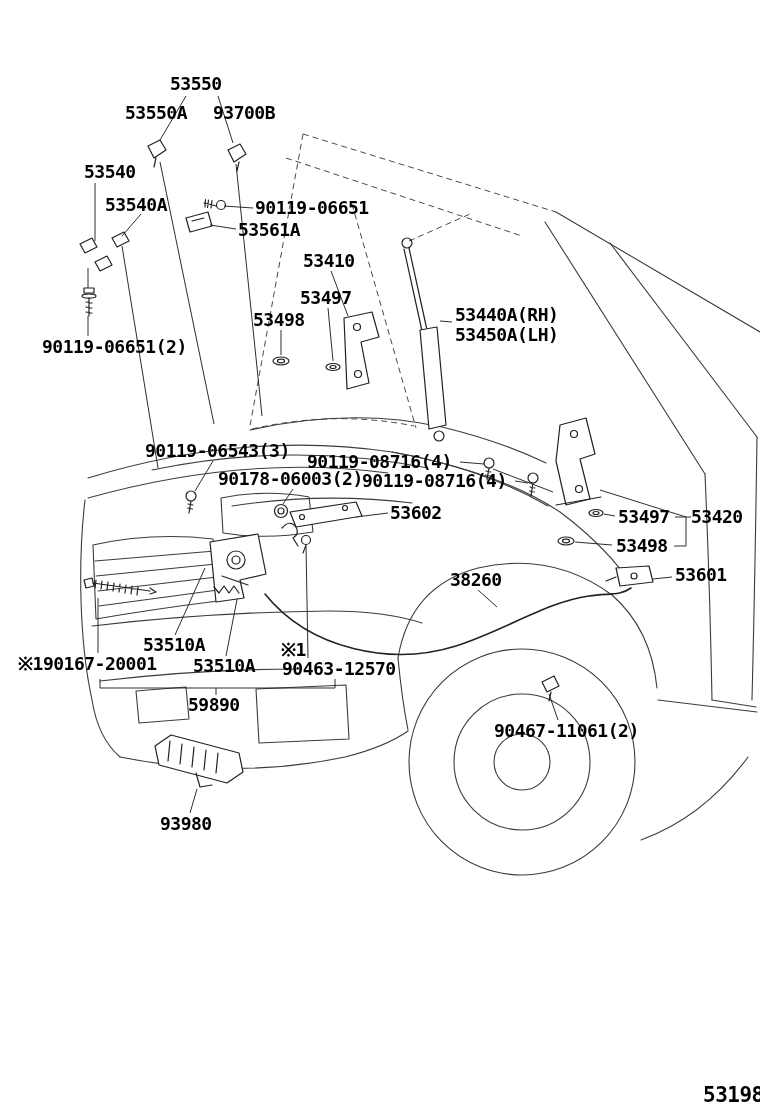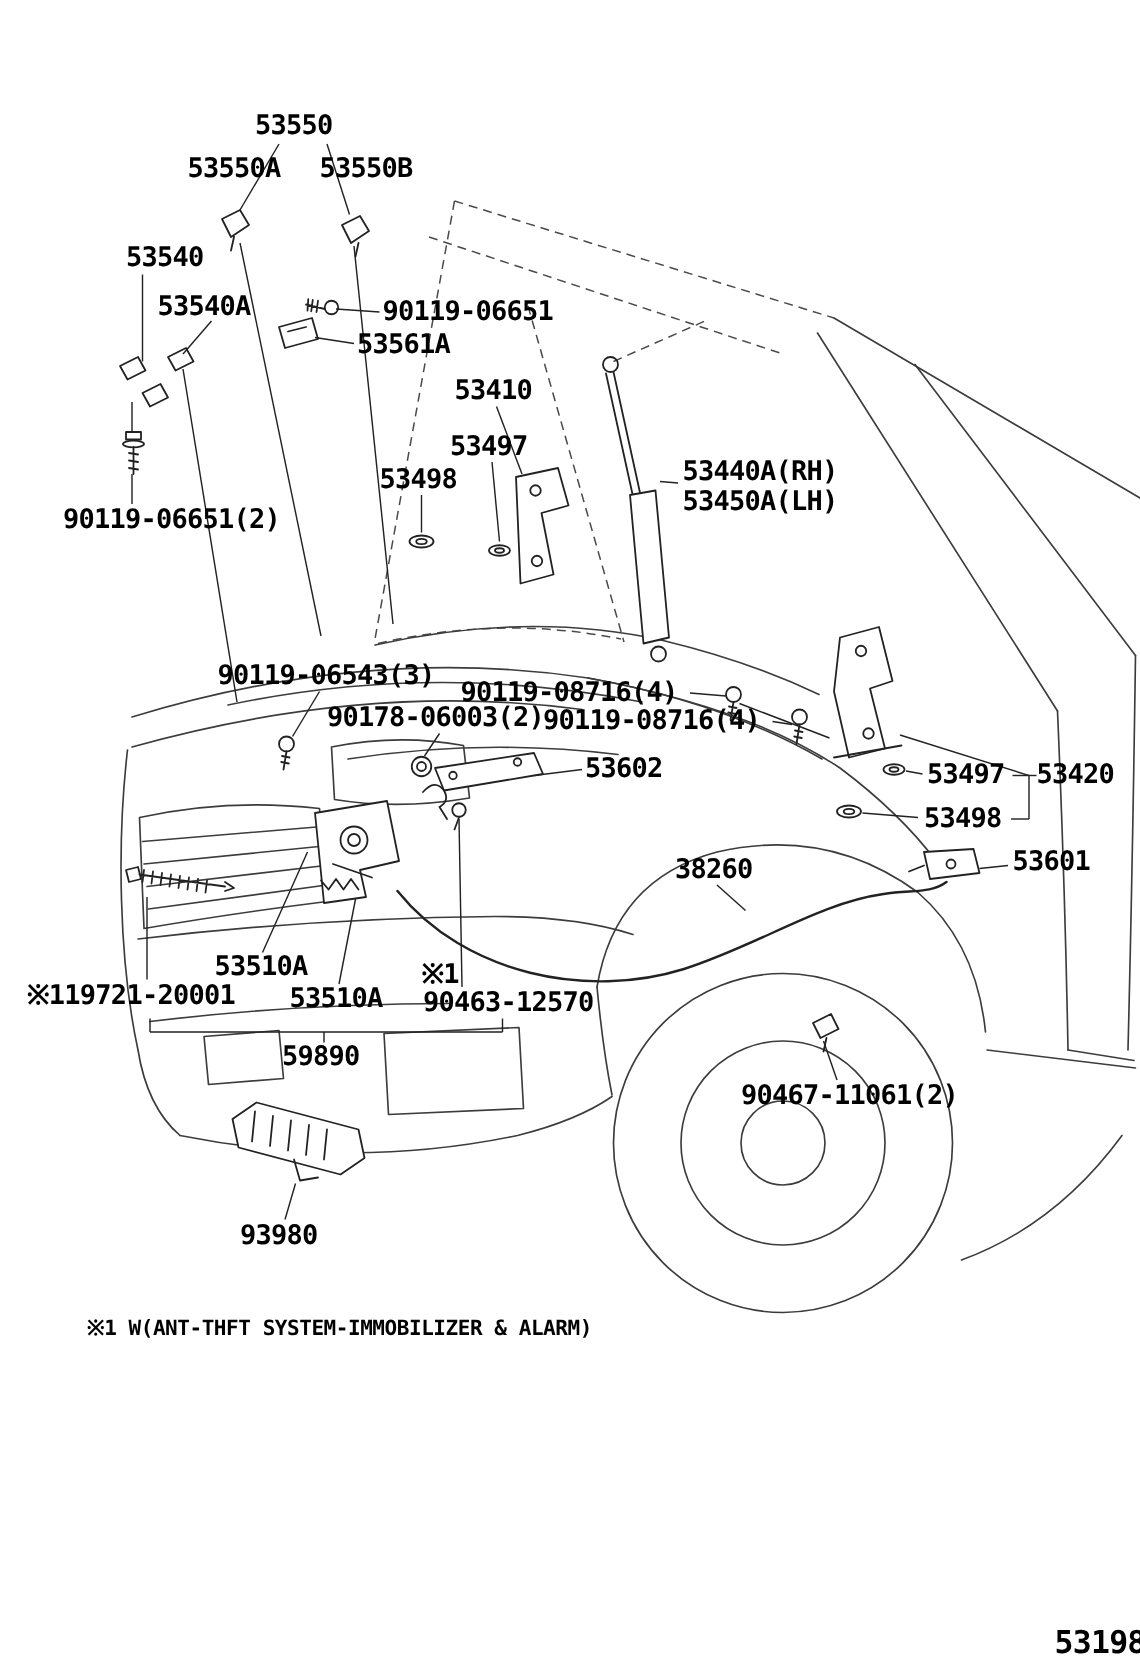--- a/index.html
+++ b/index.html
@@ -209,21 +209,21 @@
     </g>
     <g>
       <path class="prt wfill" d="M155,746 L171,735 L239,753 L243,772 L227,783 L159,765 Z"></path>
       <path class="prt" d="M170,741 L168,761 M182,744 L180,764 M194,747 L192,767 M206,750 L204,770 M218,753 L216,773"></path>
       <path class="prt" d="M196,773 L200,787 L212,785"></path>
     </g>
   </svg>
 
   <div class="lbl" style="left:170px;top:75px">53550</div>
   <div class="lbl" style="left:125px;top:104px">53550A</div>
-  <div class="lbl" style="left:213px;top:104px">53550B</div>
+  <div class="lbl" style="left:213px;top:104px">93700B</div>
   <div class="lbl" style="left:84px;top:163px">53540</div>
   <div class="lbl" style="left:105px;top:196px">53540A</div>
   <div class="lbl" style="left:255px;top:199px">90119-06651</div>
   <div class="lbl" style="left:238px;top:221px">53561A</div>
   <div class="lbl" style="left:303px;top:252px">53410</div>
   <div class="lbl" style="left:300px;top:289px">53497</div>
   <div class="lbl" style="left:253px;top:311px">53498</div>
   <div class="lbl" style="left:455px;top:306px">53440A(RH)</div>
   <div class="lbl" style="left:455px;top:326px">53450A(LH)</div>
   <div class="lbl" style="left:42px;top:338px">90119-06651(2)</div>
@@ -231,24 +231,23 @@
   <div class="lbl" style="left:307px;top:453px">90119-08716(4)</div>
   <div class="lbl" style="left:218px;top:470px">90178-06003(2)</div>
   <div class="lbl" style="left:362px;top:472px">90119-08716(4)</div>
   <div class="lbl" style="left:390px;top:504px">53602</div>
   <div class="lbl" style="left:618px;top:508px">53497</div>
   <div class="lbl" style="left:691px;top:508px">53420</div>
   <div class="lbl" style="left:616px;top:537px">53498</div>
   <div class="lbl" style="left:450px;top:571px">38260</div>
   <div class="lbl" style="left:675px;top:566px">53601</div>
   <div class="lbl" style="left:143px;top:636px">53510A</div>
-  <div class="lbl" style="left:18px;top:655px">※119721-20001</div>
+  <div class="lbl" style="left:18px;top:655px">※190167-20001</div>
   <div class="lbl" style="left:193px;top:657px">53510A</div>
   <div class="lbl" style="left:281px;top:641px">※1</div>
   <div class="lbl" style="left:282px;top:660px">90463-12570</div>
   <div class="lbl" style="left:188px;top:696px">59890</div>
   <div class="lbl" style="left:494px;top:722px">90467-11061(2)</div>
   <div class="lbl" style="left:160px;top:815px">93980</div>
 
-  <div class="lbl small" style="left:58px;top:879px">※1 W(ANT-THFT SYSTEM-IMMOBILIZER &amp; ALARM)</div>
   <div class="lbl med" style="left:666px;top:1084px">531987A</div>
 
 </div>
 
 </body></html>

